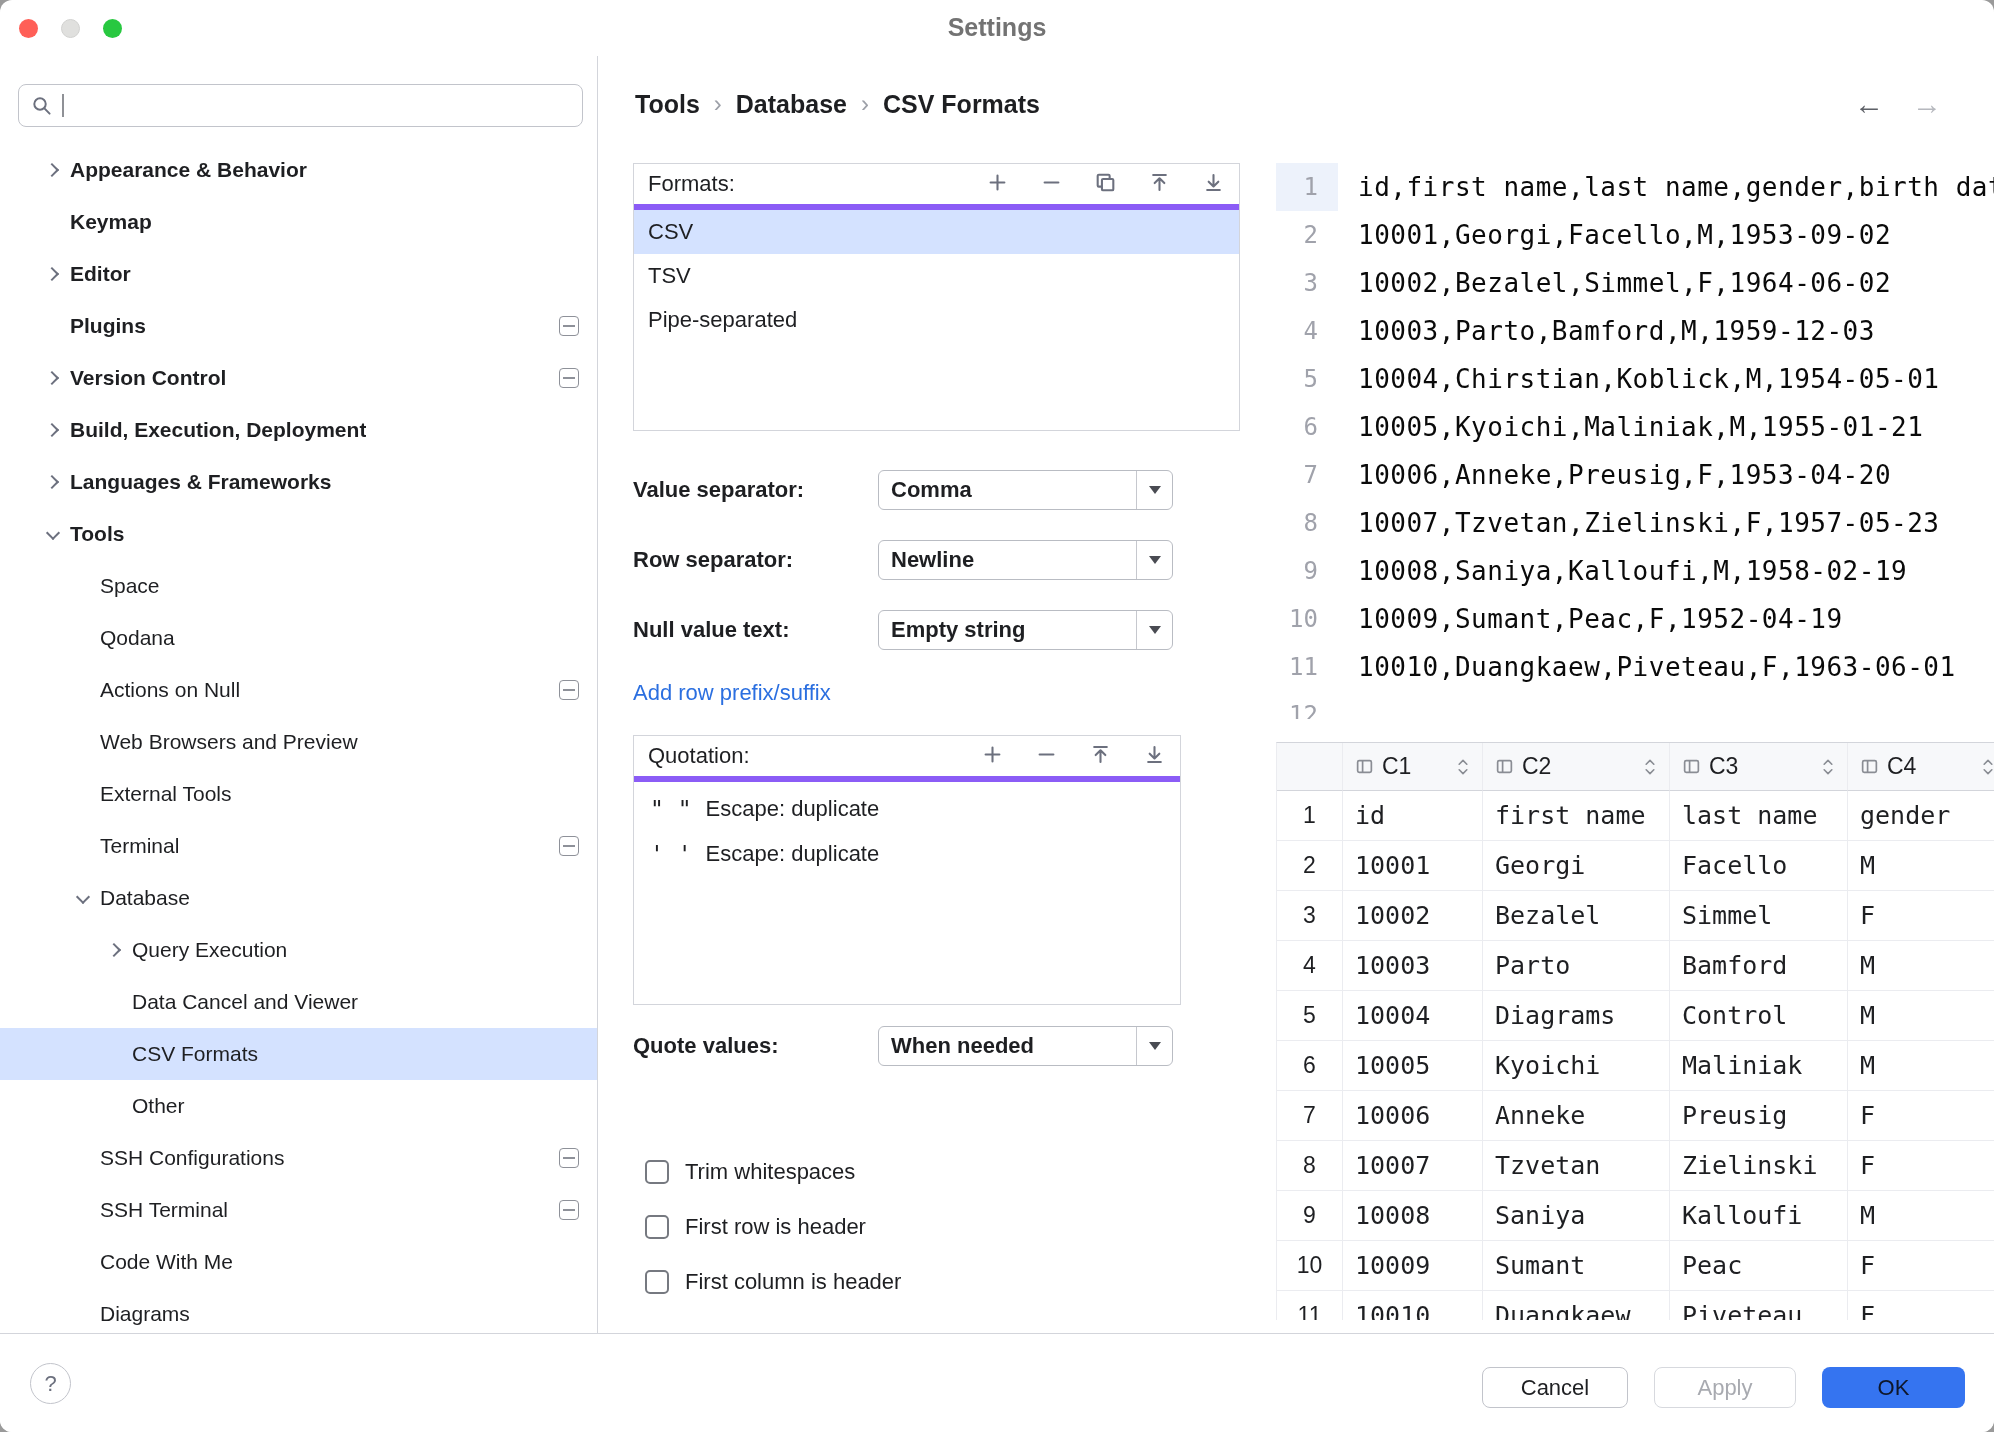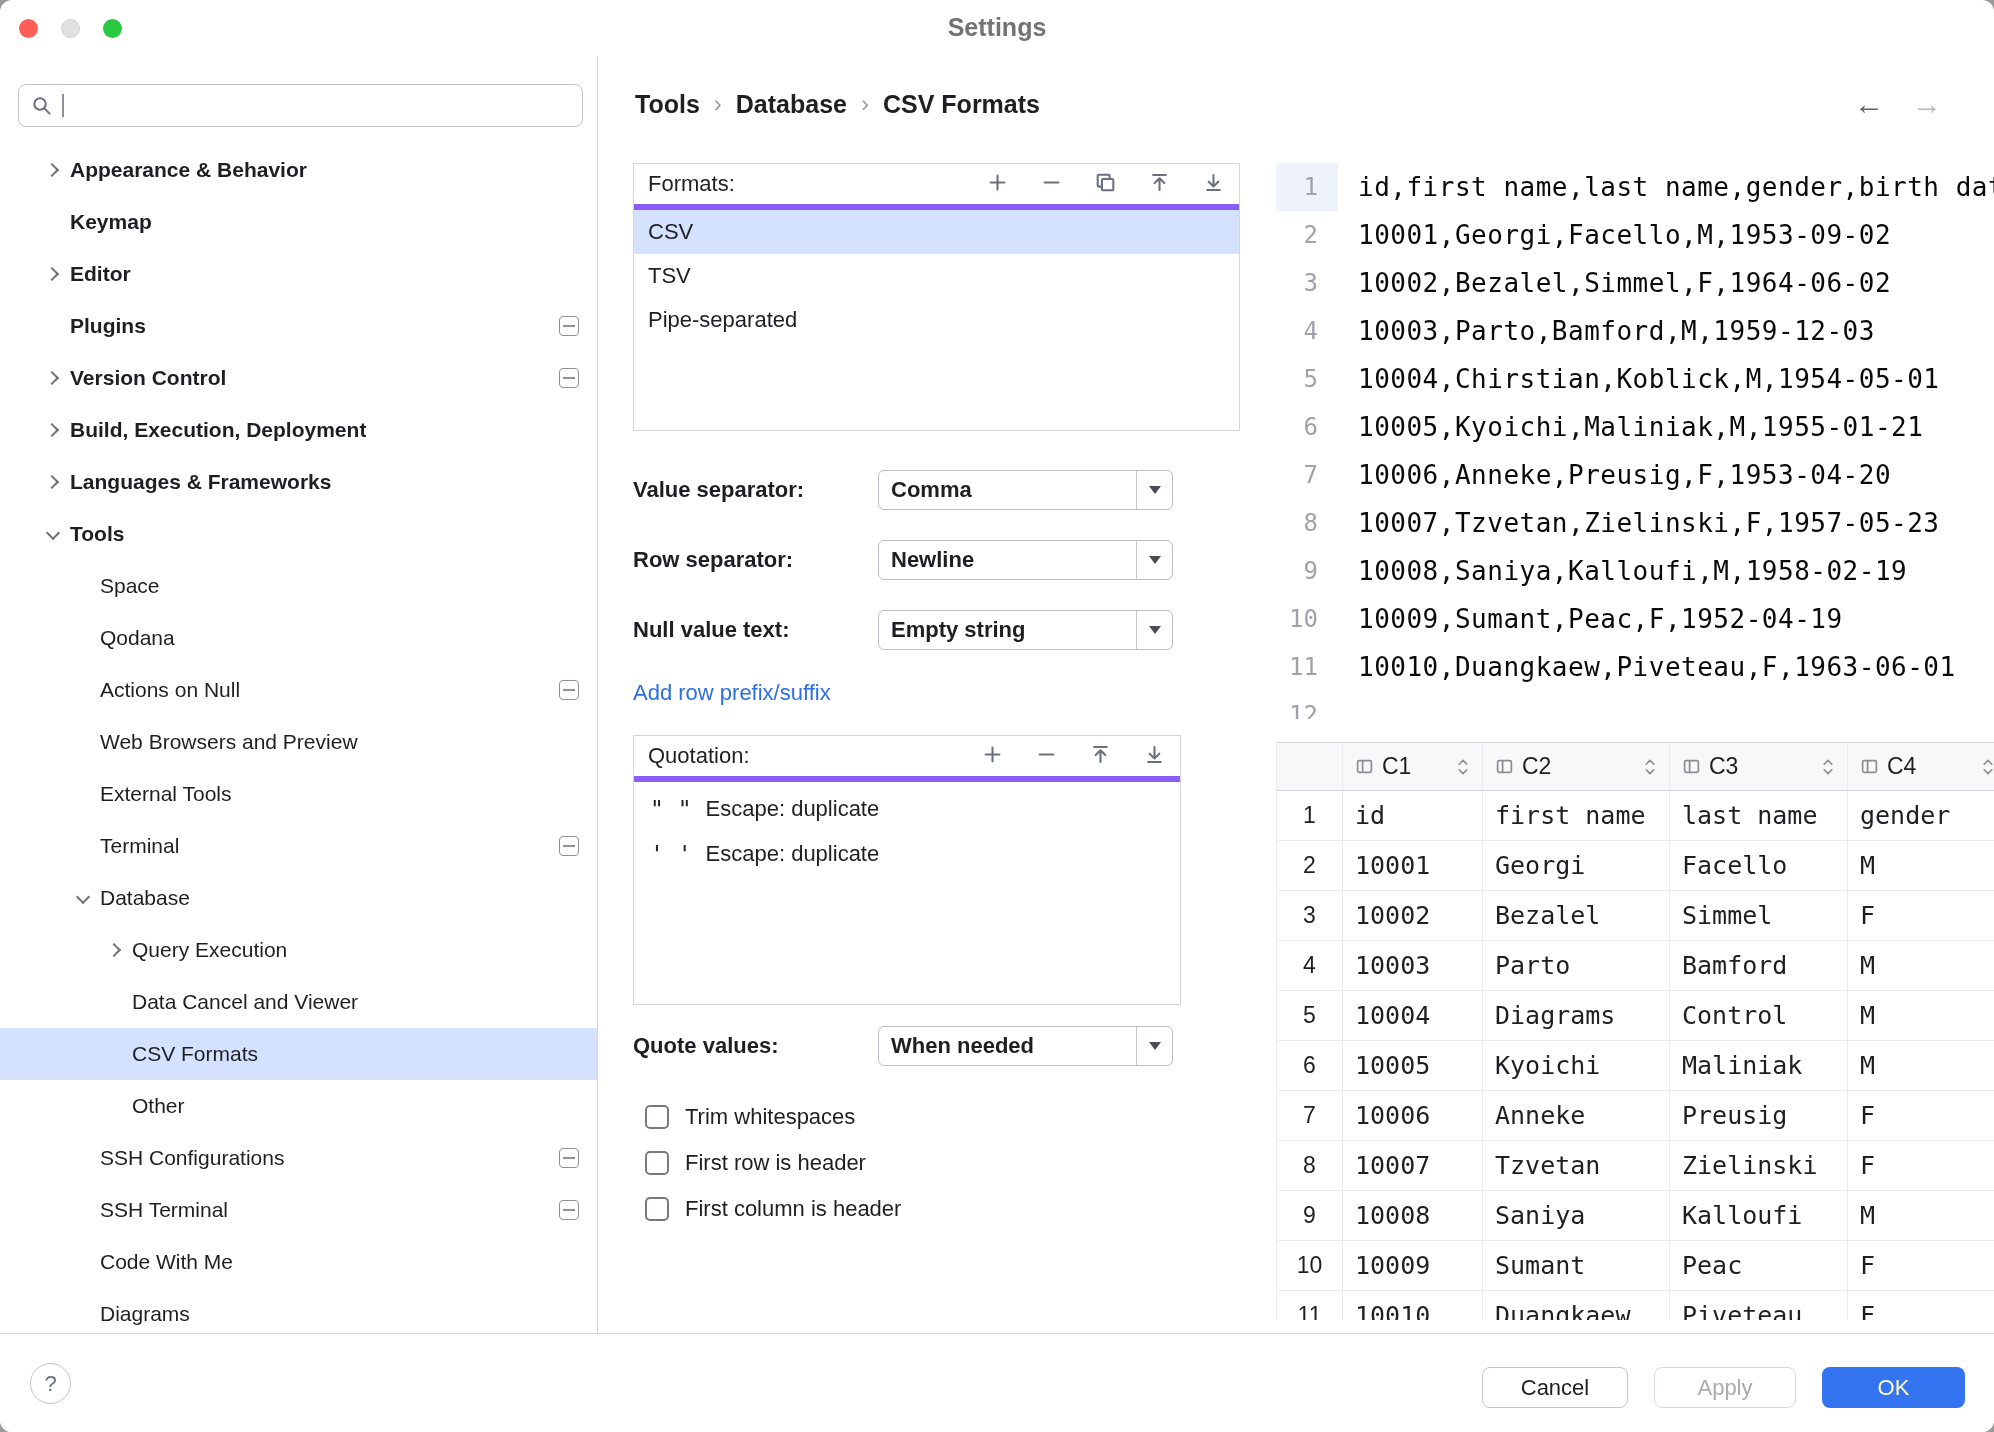--- a/index.html
+++ b/index.html
@@ -89,22 +89,22 @@
            align-items:center; background:#fff; }
   .combo-val { padding-left:12px; font-size:22px; flex:1; white-space:nowrap; }
   .combo-btn { width:36px; height:100%; border-left:1px solid #c6c8ce;
                display:flex; align-items:center; justify-content:center; flex:none; }
   .tri { width:0; height:0; border-left:6px solid transparent;
          border-right:6px solid transparent; border-top:8px solid #494b52; }
 
   .link { position:absolute; left:34px; top:624px; font-size:22px; color:#2b6fe0;
           text-decoration:none; }
 
-  .cbgroup { position:absolute; left:46px; top:1039px; display:flex;
-             flex-direction:column; gap:2px; }
+  .cbgroup { position:absolute; left:46px; top:1094px; display:flex;
+             flex-direction:column; gap:11px; }
   .cbrow { height:44px; display:flex; align-items:center; gap:16px; }
   .cbox { width:24px; height:24px; border:2px solid #767980; border-radius:5px;
           background:#fff; flex:none; }
   .cblabel { font-size:22px; }
 
   
   .editor { position:absolute; left:677px; top:107px; width:718px; height:556px;
             overflow:hidden; font-family:"DejaVu Sans Mono",monospace; }
   .eline { display:flex; height:48px; align-items:center; }
   .egut { width:62px; padding-right:20px; text-align:right; color:#a0a2ab;
@@ -144,21 +144,21 @@
   .help { position:absolute; left:30px; top:29px; width:41px; height:41px;
           border:1.6px solid #c2c4cb; border-radius:50%; display:flex;
           align-items:center; justify-content:center; color:#6c707e;
           font-size:22px; background:#fff; }
   .btns { position:absolute; right:29px; top:33px; display:flex; gap:26px; }
   .btn { height:41px; border-radius:8px; font-size:22px; display:flex;
          align-items:center; justify-content:center; border:1px solid transparent;
          font-family:"Liberation Sans",sans-serif; cursor:default; }
   .btn.cancel { width:146px; background:#fff; border-color:#c2c4cb; color:#1e1f22; }
   .btn.apply  { width:142px; background:#fff; border-color:#d7d9de; color:#a8aab0; }
-  .btn.ok     { width:143px; background:#3574f0; color:#fef9c3; }
+  .btn.ok     { width:143px; background:#3574f0; color:#0f172a; }
 </style>
 </head>
 <body>
 
 <div class="window">
 
   <div class="titlebar">
     <span class="tl close"></span>
     <span class="tl min"></span>
     <span class="tl zoom"></span>

